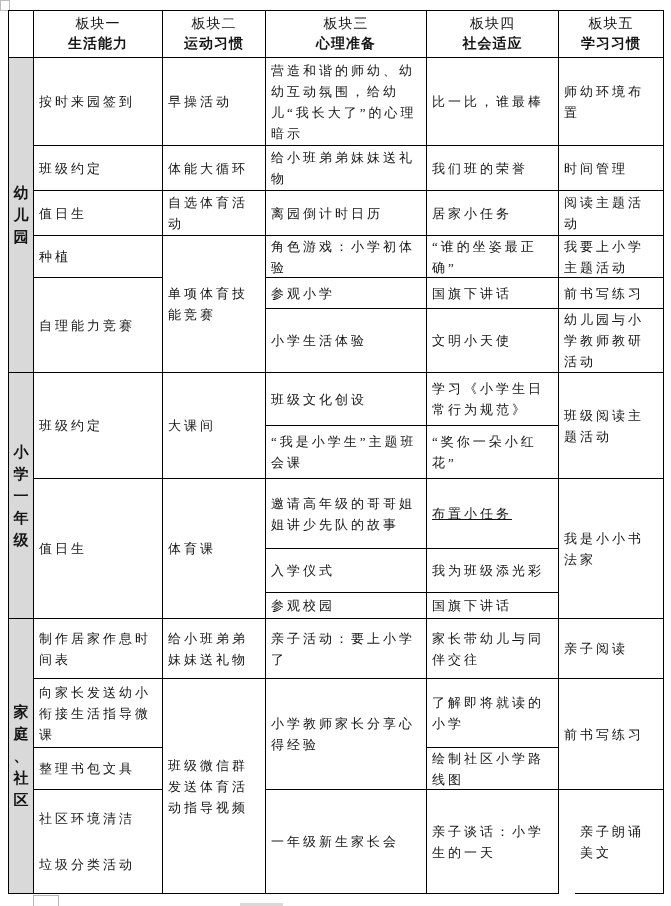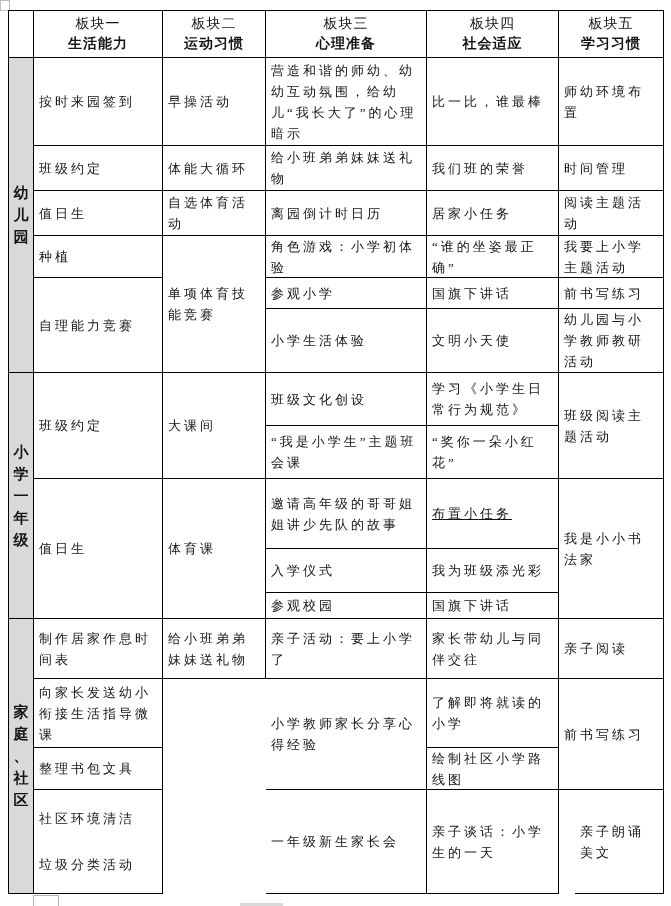--- a/index.html
+++ b/index.html
@@ -239,20 +239,23 @@
       <div class="cell " style="grid-area: 15 / 2 / span 1 / span 1;">
         <span class="txt">整理书包文具</span>
       </div>
       <div class="cell  loose" style="grid-area: 16 / 2 / span 1 / span 1;">
         <span class="txt">社区环境清洁
 垃圾分类活动</span>
       </div>
       <div class="cell " style="grid-area: 13 / 3 / span 1 / span 1;">
         <span class="txt">给小班弟弟妹妹送礼物</span>
       </div>
+      <div class="cell " style="grid-area: 14 / 3 / span 3 / span 1;">
+        <span class="txt">班级微信群发送体育活动指导视频</span>
+      </div>
       <div class="cell " style="grid-area: 13 / 4 / span 1 / span 1;">
         <span class="txt">亲子活动：要上小学了</span>
       </div>
       <div class="cell " style="grid-area: 14 / 4 / span 2 / span 1;">
         <span class="txt">小学教师家长分享心得经验</span>
       </div>
       <div class="cell " style="grid-area: 16 / 4 / span 1 / span 1;">
         <span class="txt">一年级新生家长会</span>
       </div>
       <div class="cell " style="grid-area: 13 / 5 / span 1 / span 1;">

